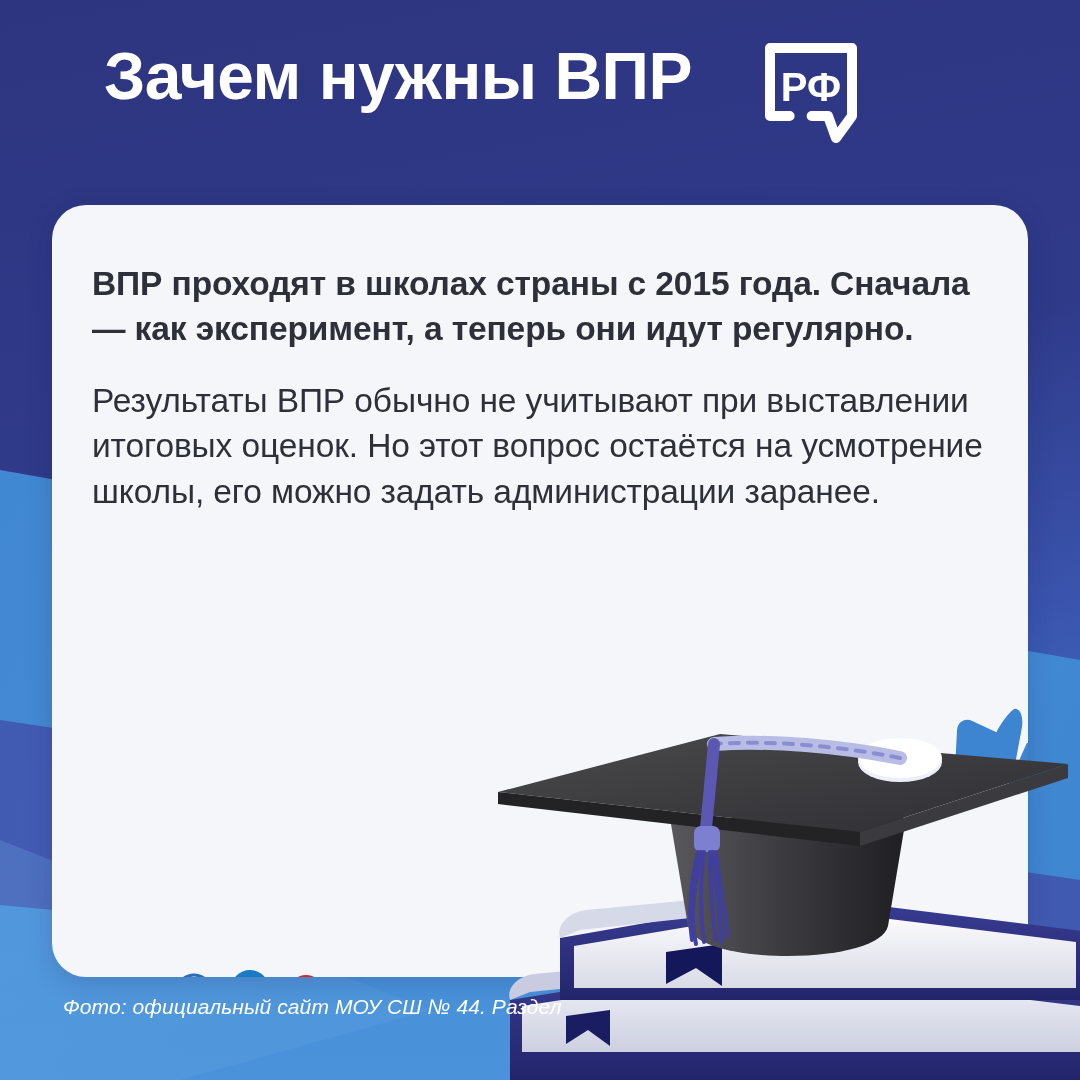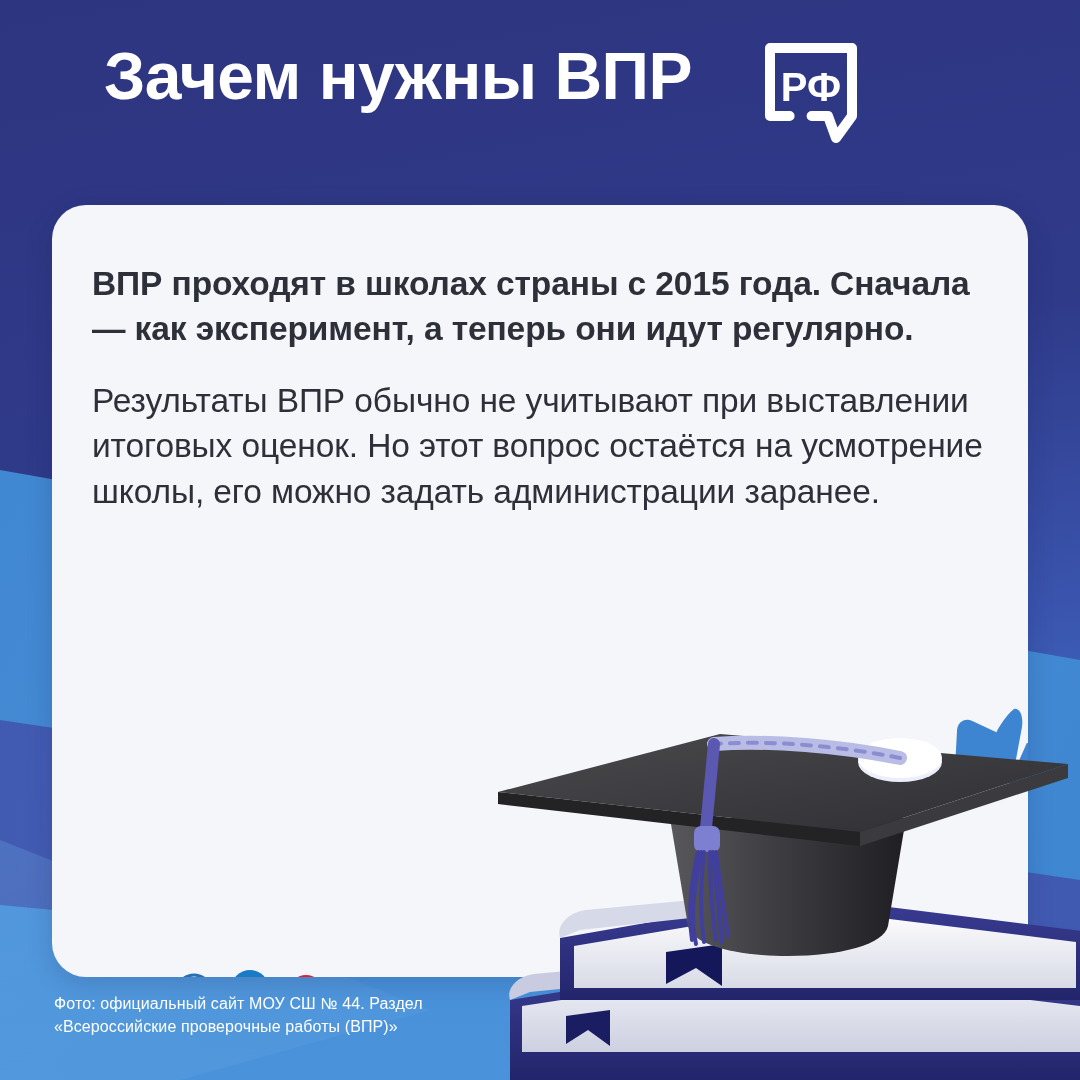--- a/index.html
+++ b/index.html
@@ -79,26 +79,27 @@
   .thumb-1{ left:885px; top:492px; width:105px; height:102px; }
 
   
   .vpr-logo{ position:absolute; left:98px; top:757px; width:200px; height:178px; }
 
   
   .grad{ position:absolute; left:470px; top:700px; width:620px; height:380px; }
 
   
   .caption{
-    position:absolute; left:54px; top:992px;
+    position:absolute; left:63px; top:992px;
     width:520px;
     color:#ffffff;
-    font-size:16px;
+    font-size:21px;
     line-height:1.45;
     letter-spacing:.1px;
+    font-style:italic;
   }
   .caption .l2{ display:block; }
 </style>
 </head>
 <body>
 
 <div class="poster">
 
   <div class="bg-layer bg-bottom"></div>
   <div class="bg-layer bg-violet-band"></div>
@@ -214,16 +215,15 @@
       <path d="M234 152 C230 188 230 214 234 242"></path>
       <path d="M240 152 C240 188 242 214 246 240"></path>
       <path d="M246 152 C250 186 254 212 258 236"></path>
       <path d="M231 152 C224 190 220 216 226 244"></path>
       <path d="M243 152 C246 190 250 216 252 242"></path>
     </g>
   </svg>
 
   <div class="caption">
     <span class="l1">Фото: официальный сайт МОУ СШ № 44. Раздел</span>
-    <span class="l2">«Всероссийские проверочные работы (ВПР)»</span>
   </div>
 
 </div>
 
 </body></html>

